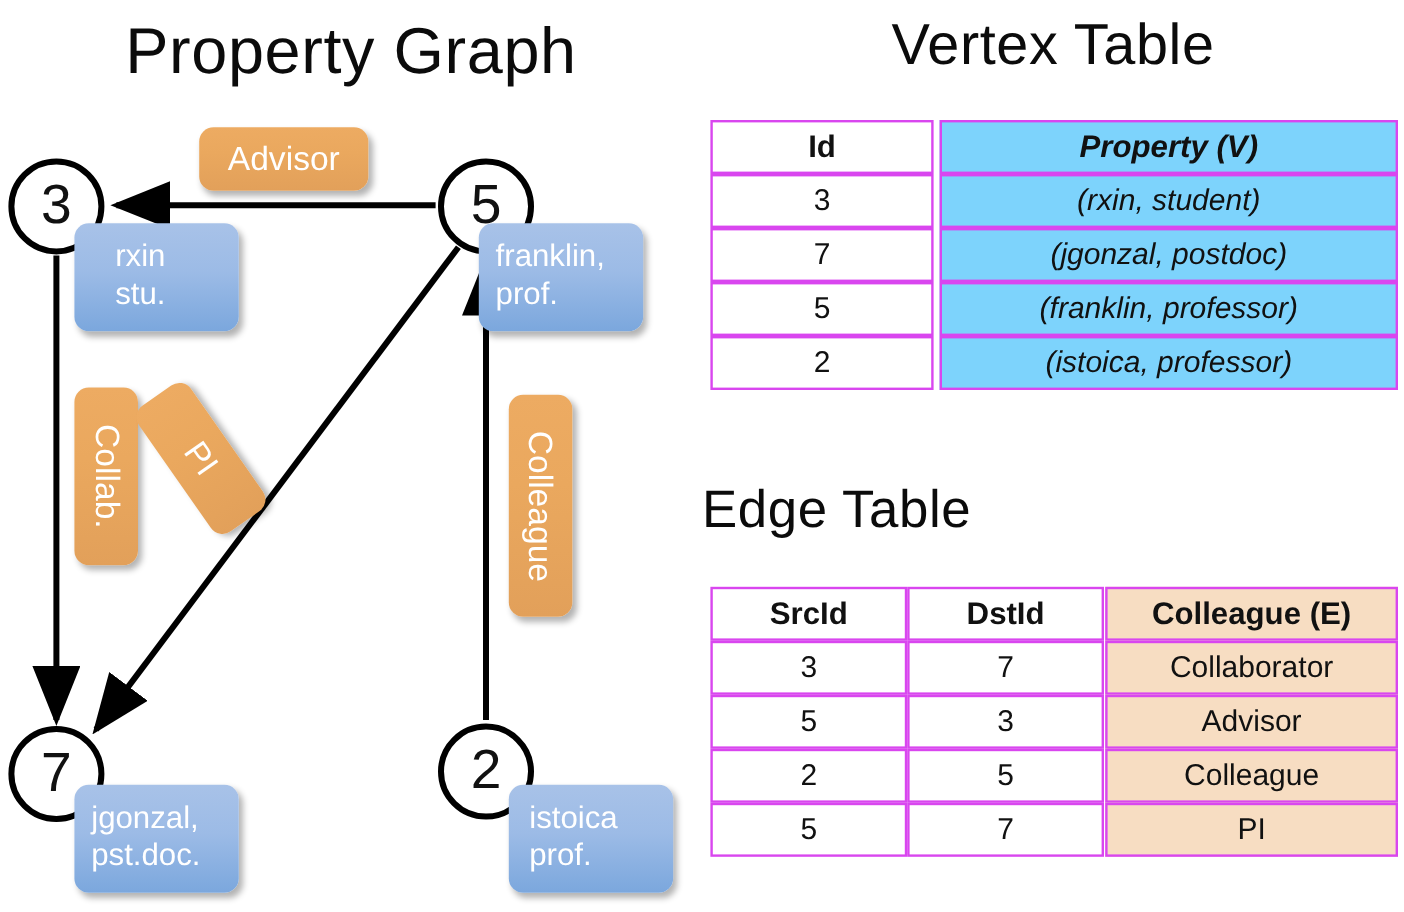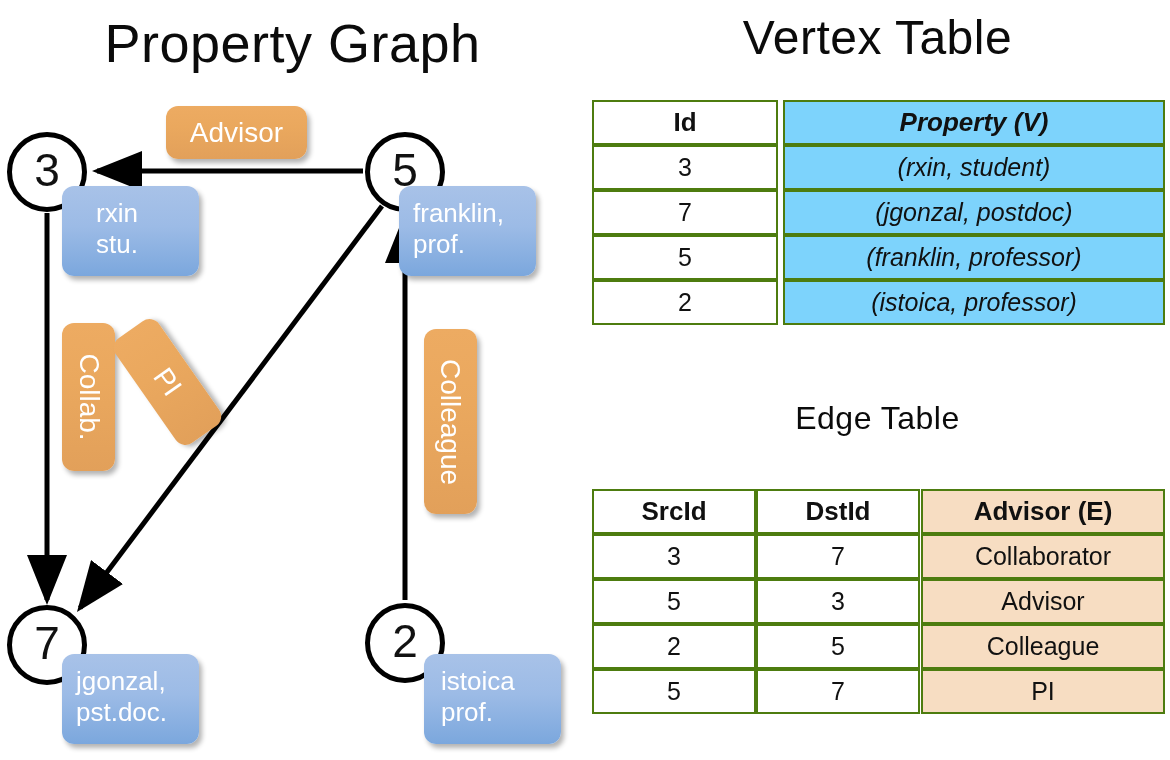--- a/index.html
+++ b/index.html
@@ -33,22 +33,21 @@
   }
   #title-vertex-table {
     left: 585px; top: 10px;
     width: 585px;
     text-align: center;
     font-size: 48px;
   }
   #title-edge-table {
     left: 585px; top: 400px;
     width: 585px;
-    text-align: center;
-    font-size: 32px;
+    font-size: 44px;
   }
 
   
   #graph-panel {
     position: absolute;
     left: 0; top: 0;
     width: 585px; height: 760px;
   }
   #graph-edges {
     position: absolute;
@@ -135,21 +134,21 @@
     font-size: 28px;
   }
 
   
   .tbl {
     position: absolute;
     border-collapse: separate;
     border-spacing: 0;
   }
   .tbl td, .tbl th {
-    border: 2px solid #4d7c0f;
+    border: 2px solid #d946ef;
     text-align: center;
     font-weight: 400;
     font-size: 25px;
     color: #111111;
     padding: 0;
     height: 45px;
     box-sizing: border-box;
     font-family: "Liberation Sans", sans-serif;
   }
   .tbl th { font-weight: 700; font-size: 26px; }
@@ -302,21 +301,21 @@
     <tr>
       <td>5</td>
       <td>7</td>
     </tr>
   </tbody>
 </table>
 
 <table class="tbl" id="edge-table-prop">
   <tbody>
     <tr>
-      <th>Advisor (E)</th>
+      <th>Colleague (E)</th>
     </tr>
     <tr>
       <td>Collaborator</td>
     </tr>
     <tr>
       <td>Advisor</td>
     </tr>
     <tr>
       <td>Colleague</td>
     </tr>

